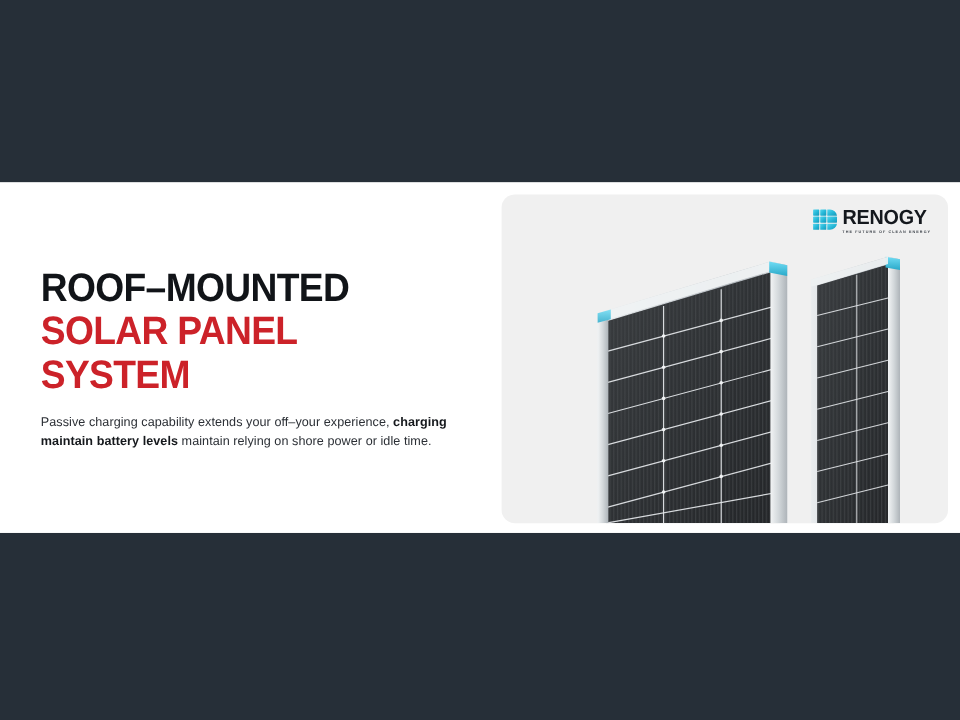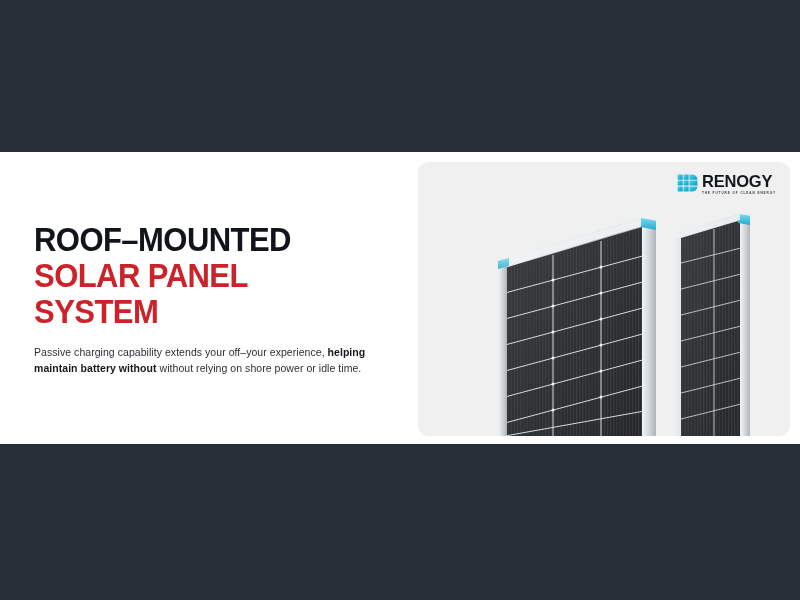--- a/index.html
+++ b/index.html
@@ -146,21 +146,21 @@
   <div class="bar bar-bottom"></div>
 
   <div class="band">
 
     <div class="copy">
       <h1 class="headline">
         <span class="hl-line hl-dark">ROOF–MOUNTED</span>
         <span class="hl-line hl-red">SOLAR PANEL</span>
         <span class="hl-line hl-red">SYSTEM</span>
       </h1>
-      <p class="subcopy"><span>Passive charging capability extends your off–your experience, </span><b>helping</b> <b>maintain battery without</b><span> without relying on shore power or idle time.</span></p>
+      <p class="subcopy"><span>Passive charging capability extends your off–your experience, </span><b>charging</b> <b>maintain battery levels</b><span> maintain relying on shore power or idle time.</span></p>
     </div>
 
     <div class="card">
 
       <svg class="panels" viewBox="0 0 372 274" preserveAspectRatio="none">
         <defs>
           <linearGradient id="cellGrad" x1="0" y1="0" x2="1" y2="1">
             <stop offset="0%" stop-color="#3a3d40"></stop>
             <stop offset="45%" stop-color="#2f3235"></stop>
             <stop offset="100%" stop-color="#232528"></stop>

